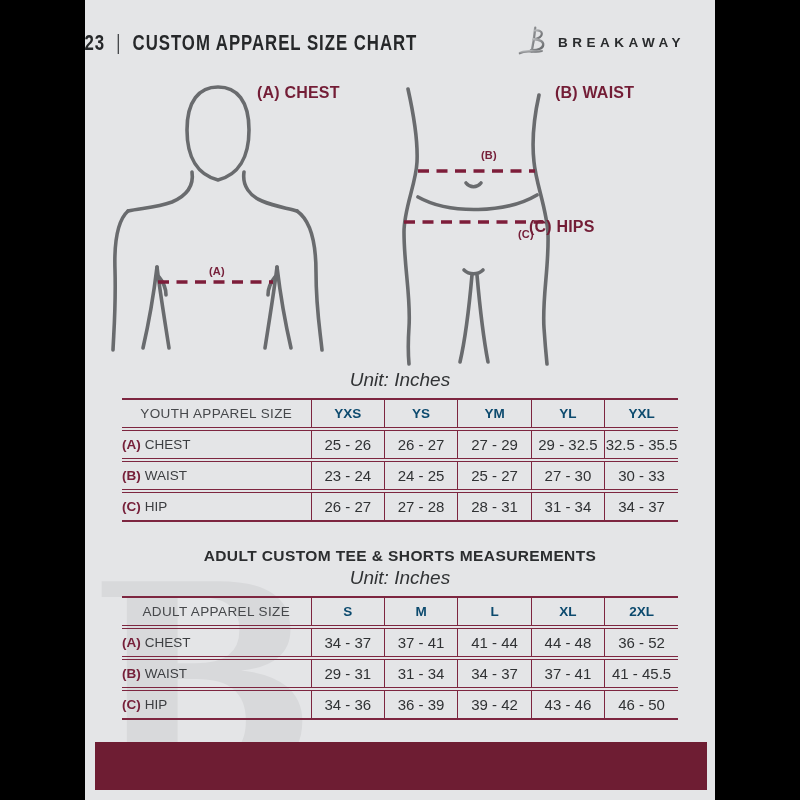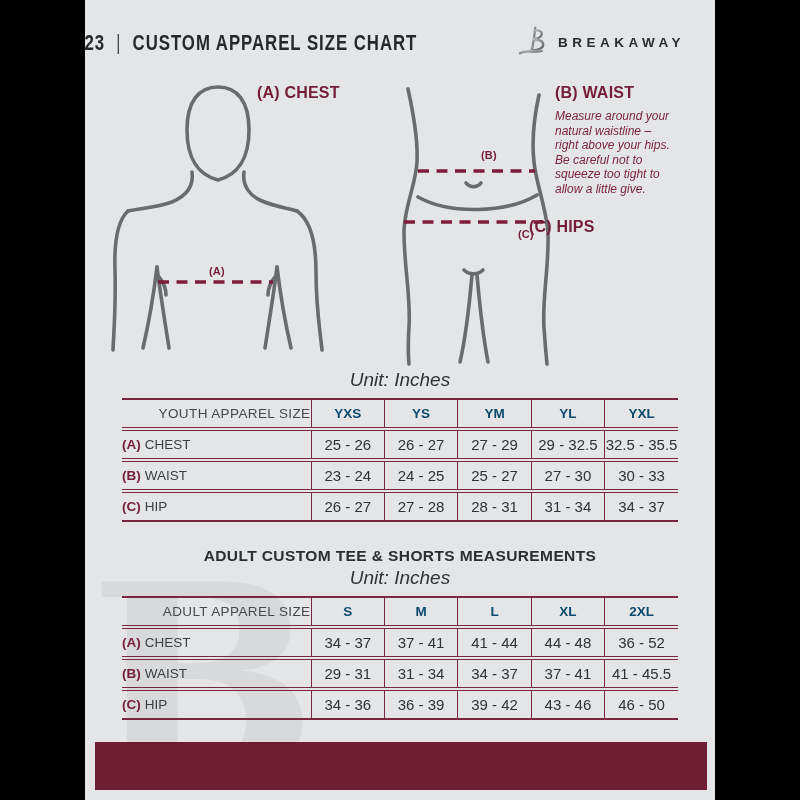--- a/index.html
+++ b/index.html
@@ -56,21 +56,21 @@
   .size-table col.c-label{width:34%;}
   .size-table col.c-size{width:13.2%;}
   .size-table th,.size-table td{height:27px;padding:0;vertical-align:middle;}
   .size-table thead th{
     border-top:2px solid #7d2640;border-bottom:4px double #7d2640;
   }
   .size-table tbody td{border-bottom:4px double #7d2640;}
   .size-table tbody tr:last-child td{border-bottom:2px solid #7d2640;}
   .size-table .sep{border-left:1.5px solid #7d2640;}
   .label-head{
-    text-align:right;padding-left:10px;font-weight:normal;
+    text-align:center;padding-left:10px;font-weight:normal;
     font-size:13.5px;letter-spacing:0.4px;color:#46484b;
   }
   .size-head{font-weight:bold;font-size:13.5px;color:#0c4a6e;}
   .row-label{text-align:left;padding-left:10px;font-size:13.5px;color:#3c3e41;}
   .row-label .tag{color:#76203a;font-weight:bold;margin-right:4px;}
   .cell{text-align:center;font-size:15px;color:#303234;}
   
   .footer-bar{position:absolute;left:10px;top:742px;width:612px;height:48px;background:#6e1d33;z-index:2;}
   .watermark{
     position:absolute;left:4px;top:548px;z-index:0;
@@ -149,26 +149,20 @@
 
     <span class="fig-tag tag-a">(A)</span>
     <span class="fig-tag tag-b">(B)</span>
     <span class="fig-tag tag-c">(C)</span>
 
     <div class="guide-block guide-chest">
       <div class="guide-heading">(A) CHEST</div>
     </div>
     <div class="guide-block guide-waist">
       <div class="guide-heading">(B) WAIST</div>
-      <div class="guide-body">Measure around your
-natural waistline –
-right above your hips.
-Be careful not to
-squeeze too tight to
-allow a little give.</div>
     </div>
     <div class="guide-block guide-hips">
       <div class="guide-heading">(C) HIPS</div>
     </div>
   </div>
 
   <div class="section section-youth">
     <div class="section-unit">Unit: Inches</div>
     <table class="size-table">
       <colgroup>

